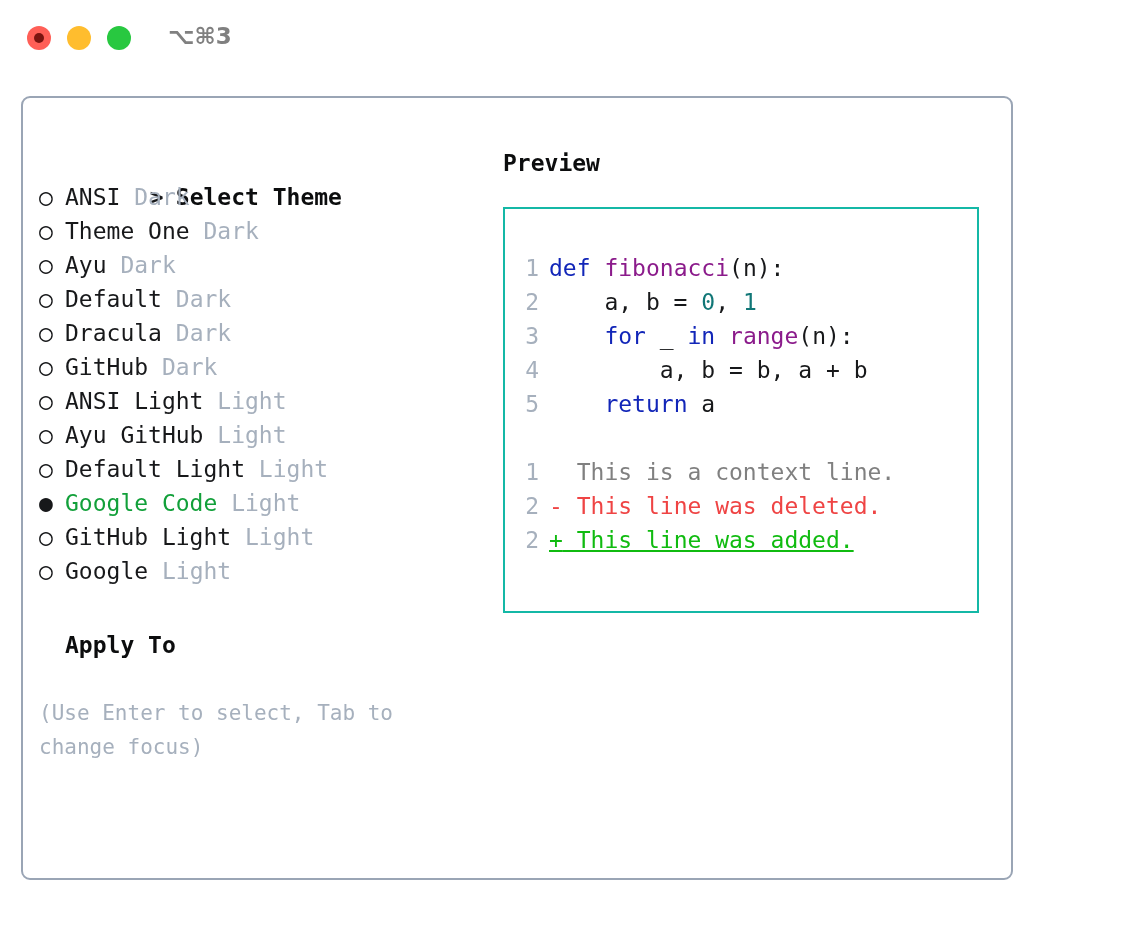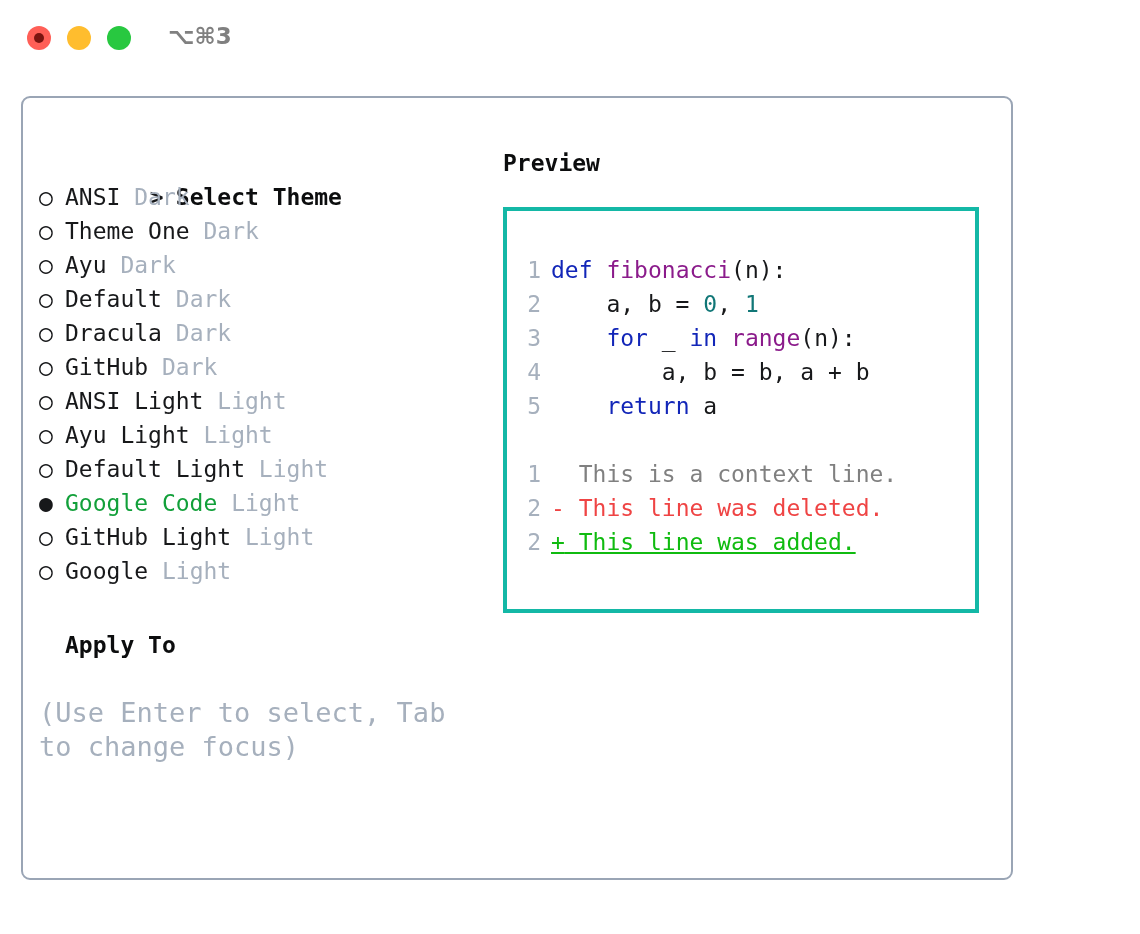--- a/index.html
+++ b/index.html
@@ -112,21 +112,21 @@
     line-height: 34px;
     font-size: 23px;
     font-weight: bold;
     color: #0c0d0e;
     white-space: pre;
     padding-left: 26px;
   }
 
   #hint {
     margin-top: 34px;
-    font-size: 27px;
+    font-size: 21px;
     line-height: 34px;
     color: #a6b0bd;
     width: 420px;
     white-space: pre-wrap;
   }
 
   
   #right-col {
     position: absolute;
     left: 480px;
@@ -137,21 +137,21 @@
     font-size: 23px;
     font-weight: bold;
     color: #0c0d0e;
     line-height: 34px;
     height: 34px;
   }
   #preview-box {
     margin-top: 27px;
     width: 476px;
     height: 406px;
-    border: 4px solid #14b8a6;
+    border: 2px solid #14b8a6;
     box-sizing: border-box;
     background: #ffffff;
     position: relative;
   }
   #code {
     position: absolute;
     left: 6px;
     top: 42px;
     font-size: 23px;
     line-height: 34px;
@@ -200,21 +200,21 @@
       </div>
 
       <div id="theme-rows">
           <div class="row"><span class="marker">○ </span><span class="label">ANSI</span><span class="badge"> Dark</span></div>
           <div class="row"><span class="marker">○ </span><span class="label">Theme One</span><span class="badge"> Dark</span></div>
           <div class="row"><span class="marker">○ </span><span class="label">Ayu</span><span class="badge"> Dark</span></div>
           <div class="row"><span class="marker">○ </span><span class="label">Default</span><span class="badge"> Dark</span></div>
           <div class="row"><span class="marker">○ </span><span class="label">Dracula</span><span class="badge"> Dark</span></div>
           <div class="row"><span class="marker">○ </span><span class="label">GitHub</span><span class="badge"> Dark</span></div>
           <div class="row"><span class="marker">○ </span><span class="label">ANSI Light</span><span class="badge"> Light</span></div>
-          <div class="row"><span class="marker">○ </span><span class="label">Ayu Light</span><span class="badge"> Light</span></div>
+          <div class="row"><span class="marker">○ </span><span class="label">Ayu GitHub</span><span class="badge"> Light</span></div>
           <div class="row"><span class="marker">○ </span><span class="label">Default Light</span><span class="badge"> Light</span></div>
           <div class="row row-selected"><span class="marker">● </span><span class="label">Google Code</span><span class="badge"> Light</span></div>
           <div class="row"><span class="marker">○ </span><span class="label">GitHub Light</span><span class="badge"> Light</span></div>
           <div class="row"><span class="marker">○ </span><span class="label">Google</span><span class="badge"> Light</span></div>
         </div>
 
       <div id="section-gap"></div>
 
       <div id="apply-header">Apply To</div>
 

